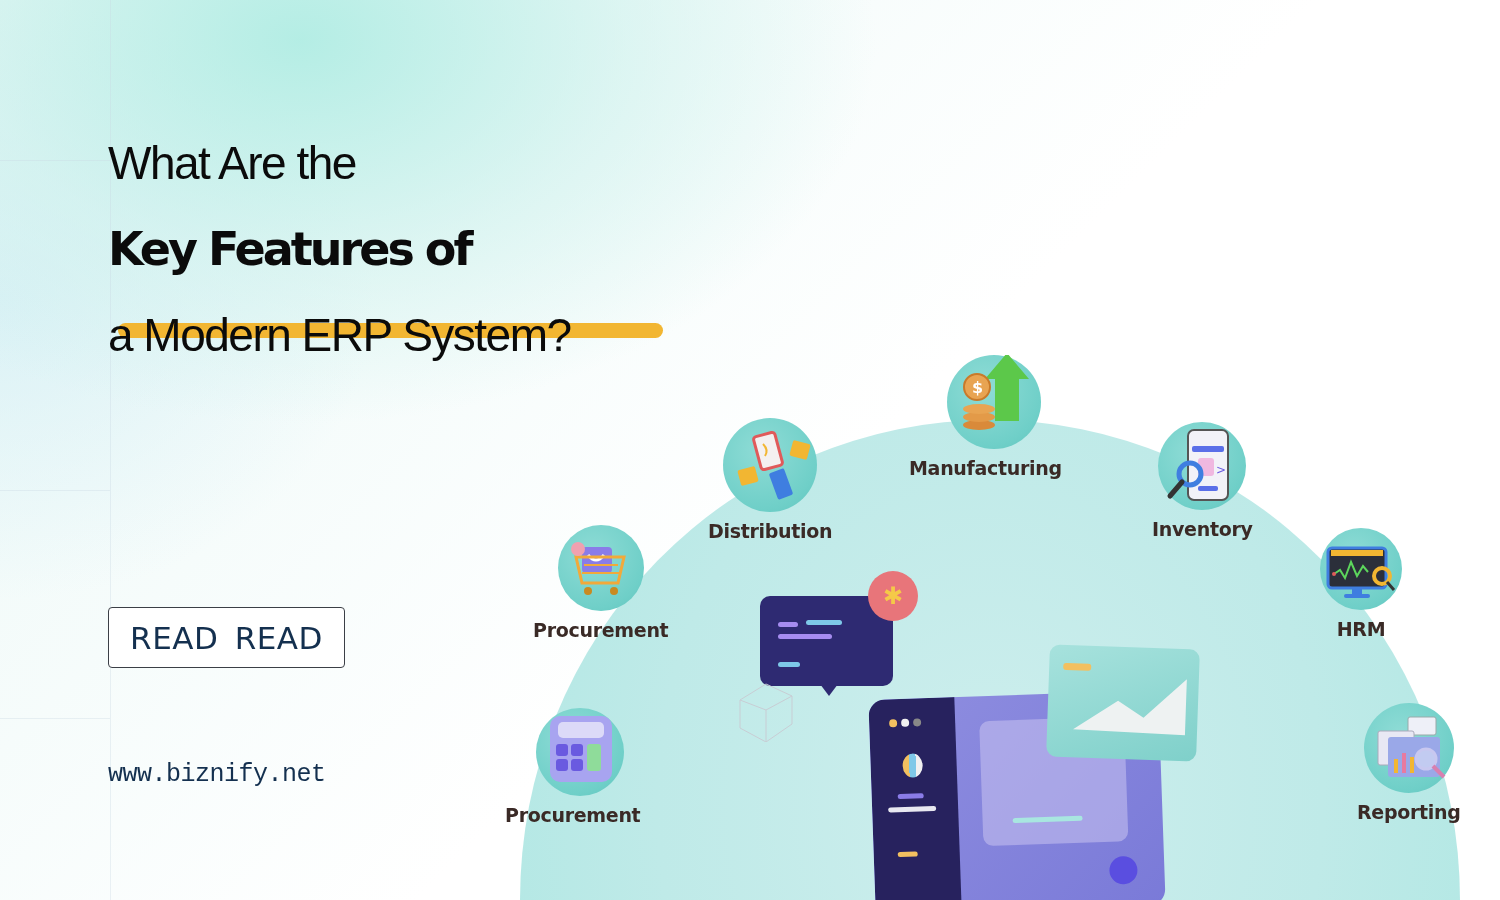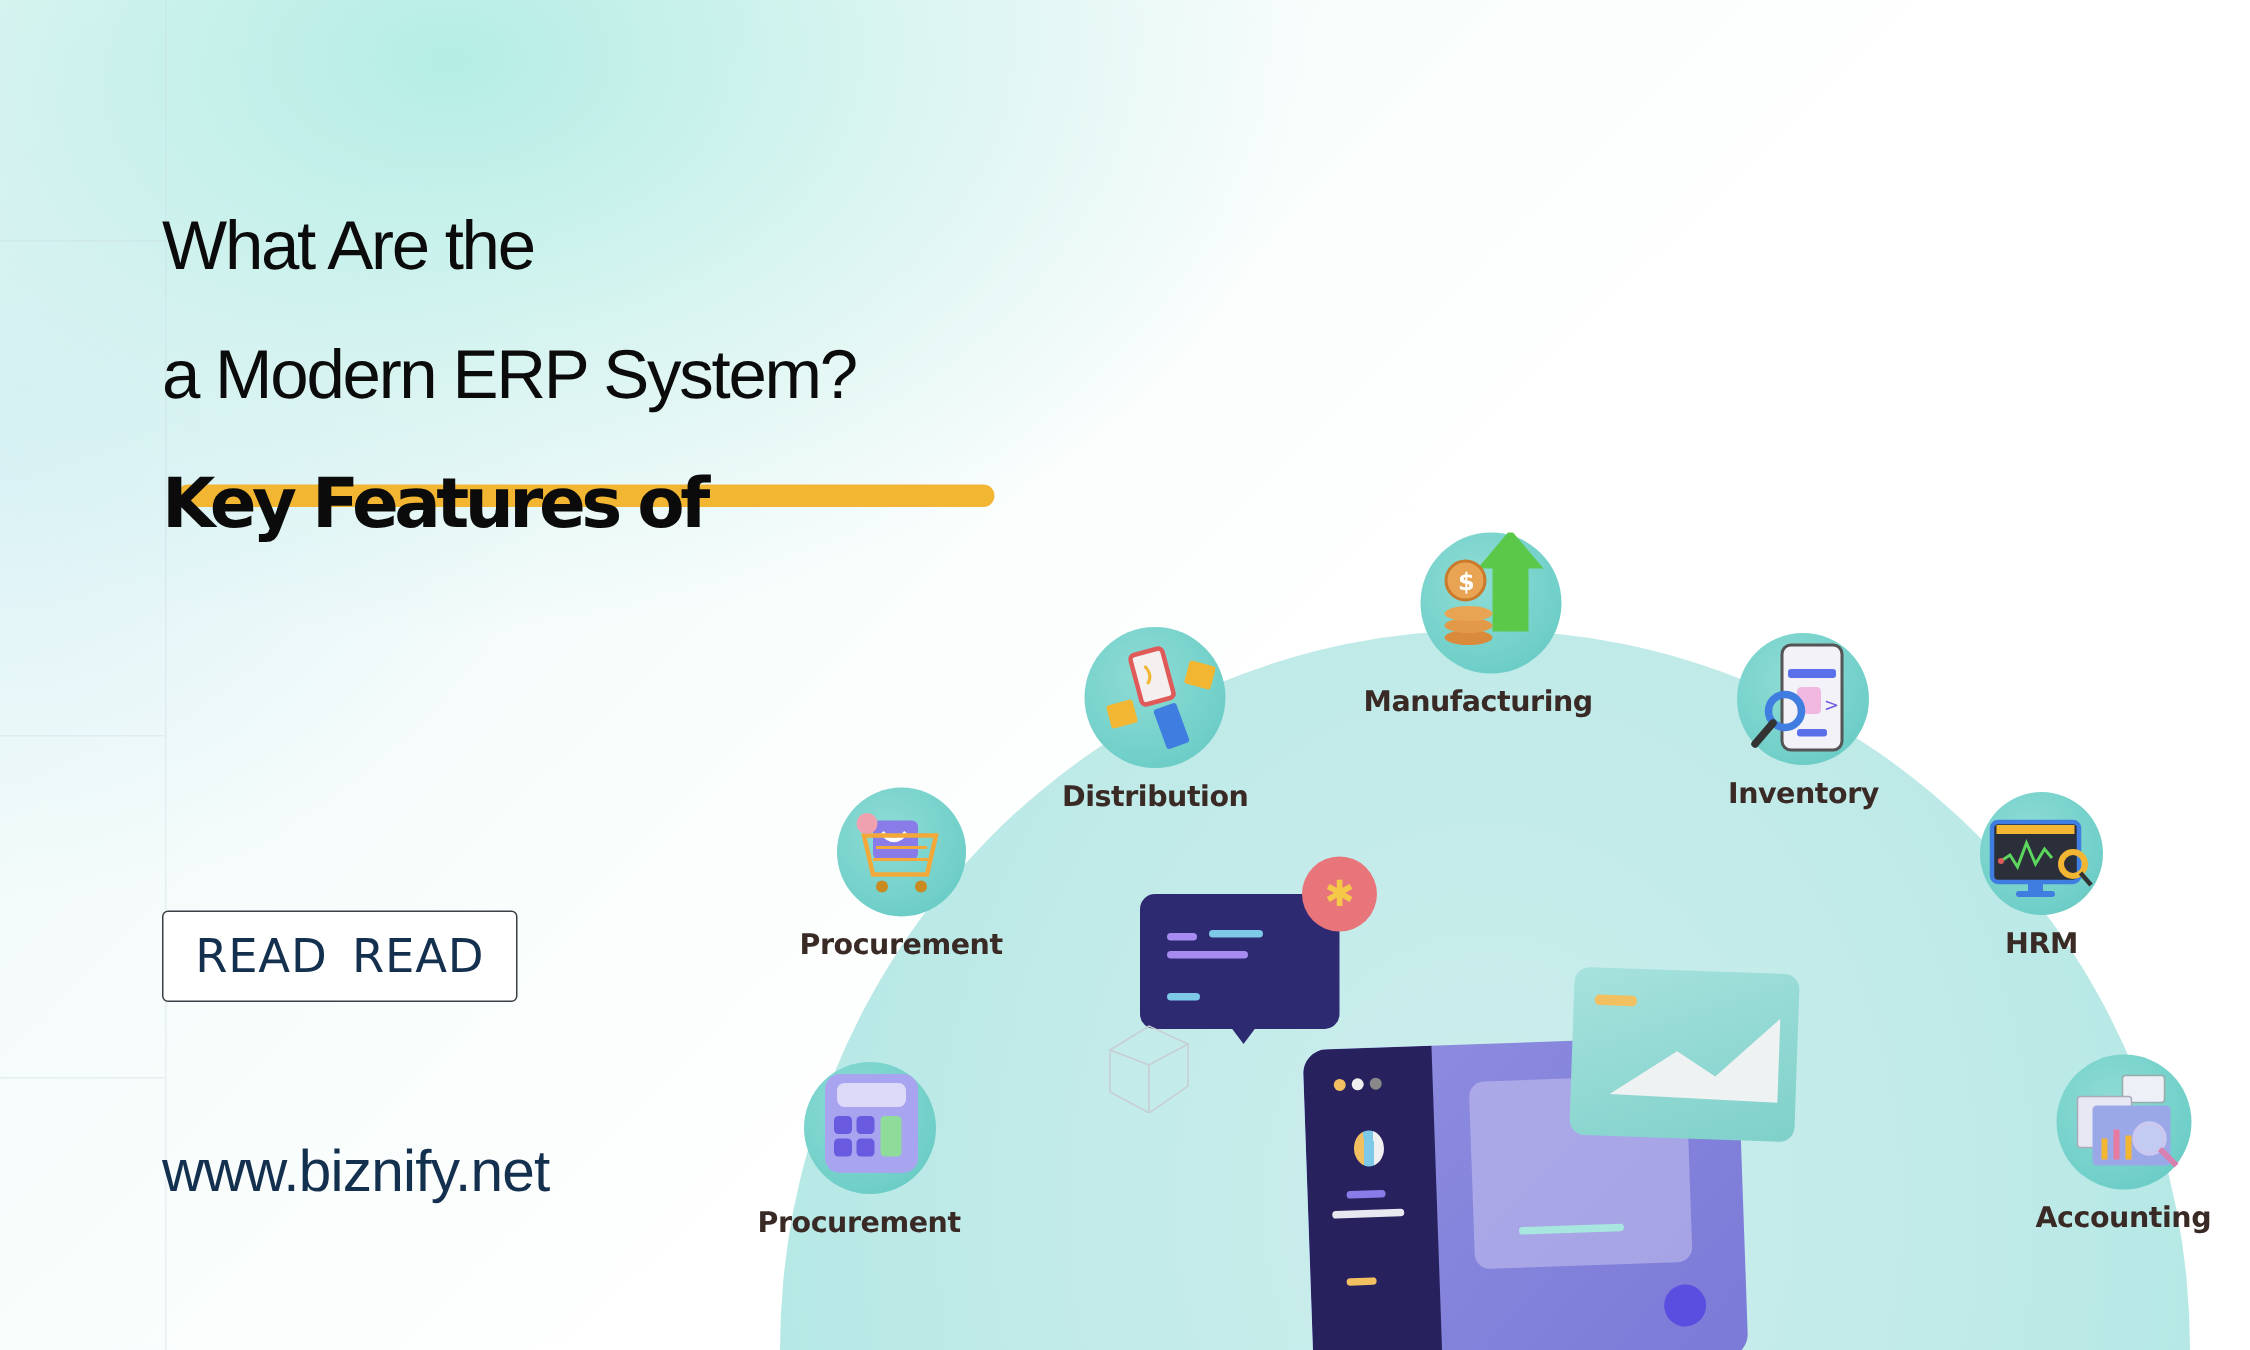--- a/index.html
+++ b/index.html
@@ -38,21 +38,21 @@
     position: absolute; left: 108px; top: 607px; width: 237px; height: 61px;
     border: 1.5px solid #3b3f46; border-radius: 4px;
     background: #ffffff;
     display: flex; align-items: center; justify-content: center;
     color: #14304f; font-size: 31px; letter-spacing: 0.5px; word-spacing: 6px;
     font-family: "DejaVu Sans", sans-serif; font-weight: 400;
     cursor: pointer;
   }
   .site-url {
     position: absolute; left: 108px; top: 760px;
-    color: #14304f; font-size: 39px; font-family: Liberation Sans, sans-serif;
+    color: #14304f; font-size: 25px; font-family: Liberation Mono, monospace;
     letter-spacing: -0.5px;
   }
 
   .dome {
     position: absolute; left: 520px; top: 420px; width: 940px; height: 960px;
     border-radius: 50%;
     background: radial-gradient(ellipse at 50% 40%, #cdeeed 0%, #bfeae8 50%, #a9e6e1 100%);
   }
 
   .feature { position: absolute; display: flex; flex-direction: column; align-items: center; }
@@ -109,22 +109,22 @@
 <div class="grid-line" style="left:110px;top:0;width:1px;height:900px;"></div>
 <div class="grid-line" style="left:0;top:160px;width:110px;height:1px;"></div>
 <div class="grid-line" style="left:0;top:490px;width:110px;height:1px;"></div>
 <div class="grid-line" style="left:0;top:718px;width:110px;height:1px;"></div>
 
 <div class="dome"></div>
 
 <div class="underline-bar"></div>
 <h1 class="headline">
   <span class="line l1">What Are the</span>
+  <span class="line l2">Key Features of</span>
   <span class="line l3">a Modern ERP System?</span>
-  <span class="line l2">Key Features of</span>
 </h1>
 
 <div class="read-more">READ  READ</div>
 <div class="site-url">www.biznify.net</div>
 
 <div class="feature" style="left:533px;top:525px;">
   <div class="circle" style="width:86px;height:86px;">
     <svg width="86" height="86" viewBox="0 0 86 86">
       <rect x="24" y="22" width="30" height="26" rx="4" fill="#8a7ce8"></rect>
       <path d="M30 30 q8 10 16 0" stroke="#fff" stroke-width="3" fill="none"></path>
@@ -218,21 +218,21 @@
       <rect x="44" y="14" width="28" height="18" rx="2" fill="#eef0f8" stroke="#9aa" stroke-width="1"></rect>
       <rect x="14" y="28" width="36" height="34" rx="2" fill="#e8e8f4" stroke="#aab" stroke-width="1"></rect>
       <rect x="24" y="34" width="52" height="40" rx="3" fill="#9aa8e8"></rect>
       <rect x="30" y="56" width="4" height="14" fill="#f2b632"></rect>
       <rect x="38" y="50" width="4" height="20" fill="#e87aa0"></rect>
       <rect x="46" y="54" width="4" height="16" fill="#f2b632"></rect>
       <circle cx="62" cy="56" r="10" fill="rgba(255,255,255,0.4)" stroke="#c8c8f0" stroke-width="3"></circle>
       <line x1="69" y1="63" x2="80" y2="74" stroke="#d880b0" stroke-width="4"></line>
     </svg>
   </div>
-  <div class="label">Accounting</div>
+  <div class="label">Reporting</div>
 </div>
 
 <div class="chat-bubble">
   <div class="bar" style="left:18px;top:26px;width:20px;background:#a68cf0;"></div>
   <div class="bar" style="left:46px;top:24px;width:36px;background:#7ec8e8;"></div>
   <div class="bar" style="left:18px;top:38px;width:54px;background:#a68cf0;"></div>
   <div class="bar" style="left:18px;top:66px;width:22px;background:#7ec8e8;"></div>
 </div>
 <div class="badge-red">✱</div>
 <svg class="wire-cube" viewBox="0 0 58 62">

